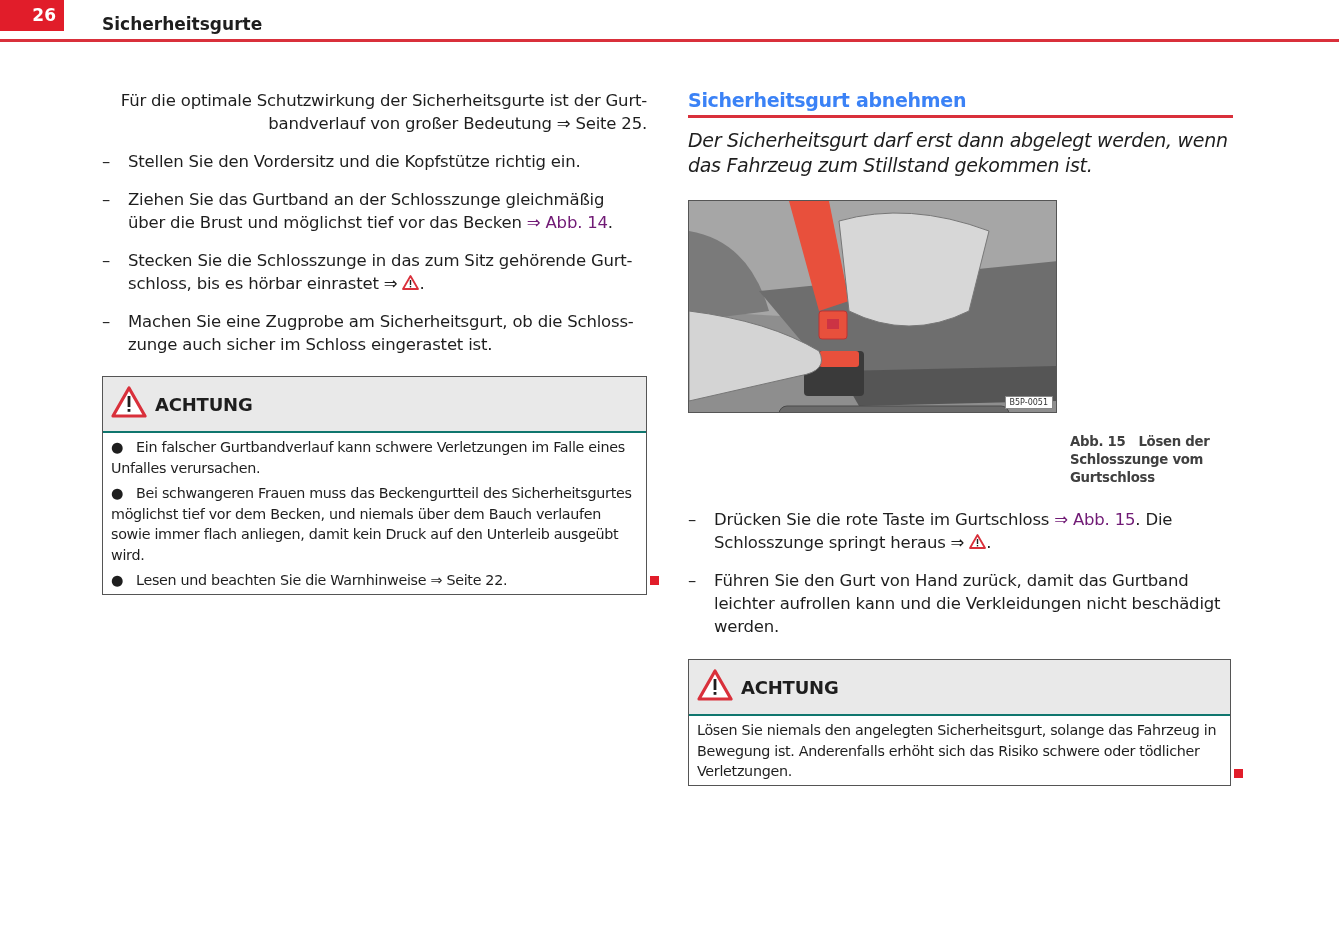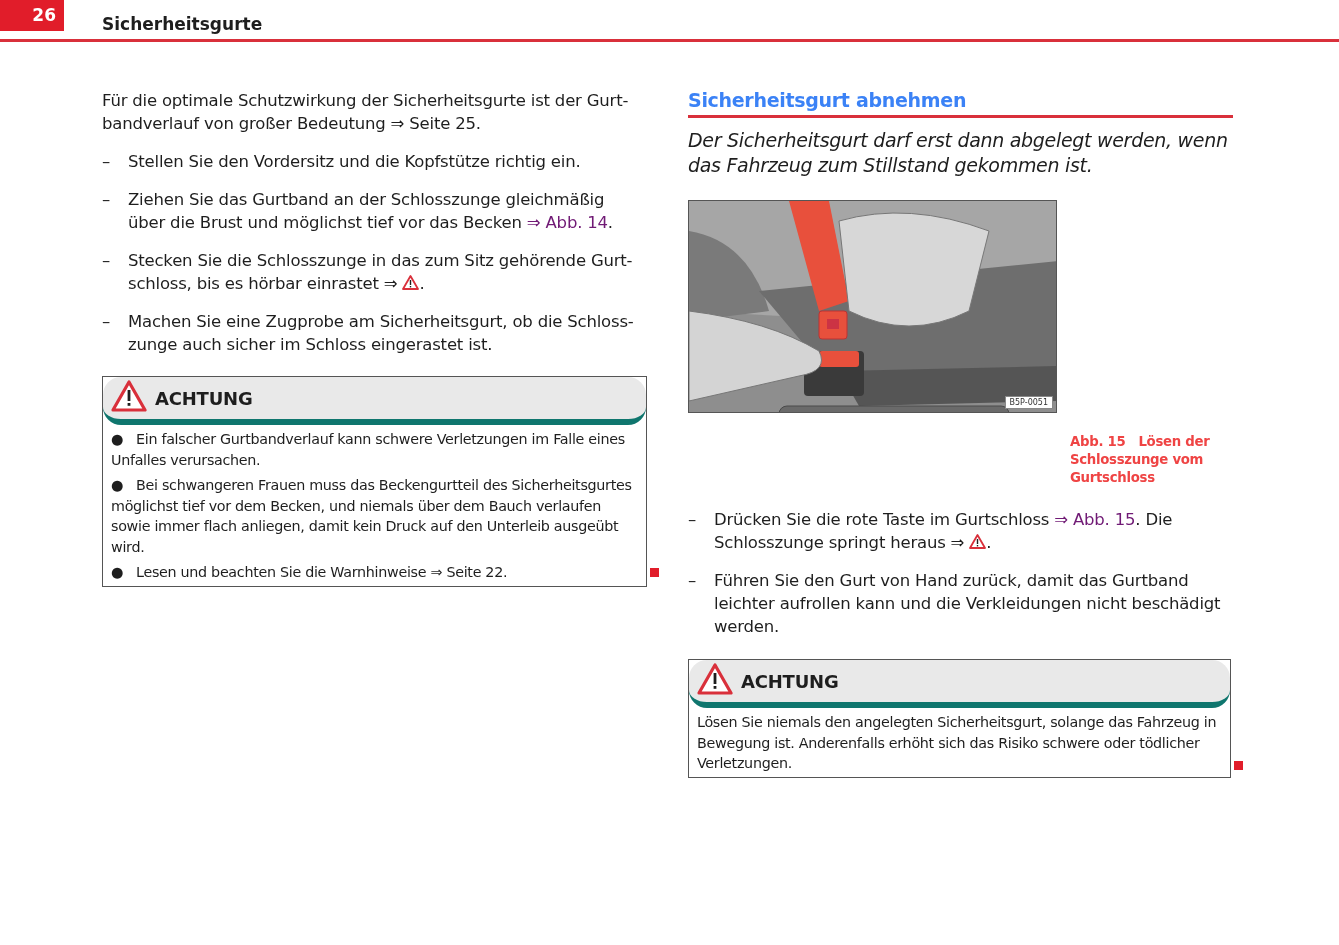--- a/index.html
+++ b/index.html
@@ -10,48 +10,48 @@
     position: absolute; left: 0; top: 0; width: 64px; height: 31px;
     background: #e11d2a; color: #ffffff; font-weight: bold; font-size: 17px;
     display: flex; align-items: flex-end; justify-content: flex-end; padding: 0 8px 6px 0;
   }
   .header-rule { position: absolute; left: 0; top: 39px; width: 1339px; height: 3px; background: #d9303b; }
   .header-title { position: absolute; left: 102px; top: 14px; font-size: 17px; font-weight: bold; color: #1e1e1e; }
 
   .col-left { position: absolute; left: 102px; top: 89px; width: 545px; }
   .col-right { position: absolute; left: 688px; top: 89px; width: 545px; }
 
-  .para { font-size: 16.5px; line-height: 23px; letter-spacing: -0.2px; }
+  .para { font-size: 16.5px; line-height: 23px; letter-spacing: -0.2px; text-align: right; }
   .step { position: relative; padding-left: 26px; font-size: 16.5px; line-height: 23px; letter-spacing: -0.2px; }
   .step .dash { position: absolute; left: 0; top: 0; }
   .red { color: #701a75; }
   .warn-inline {
     display: inline-block; width: 17px; height: 15px; vertical-align: -1px; position: relative;
   }
 
   .warn-box { border: 1px solid #555; background: #fff; }
   .warn-head {
-    background: #e9e9e9; border-bottom: 6px solid #0f766e; height: 48px;
-    display: flex; align-items: center; padding-left: 8px; border-radius: 18px;
+    background: #e9e9e9; border-bottom: 2px solid #0f766e; height: 56px;
+    display: flex; align-items: center; padding-left: 8px;
   }
   .warn-head .title { font-size: 18px; font-weight: bold; margin-left: 8px; letter-spacing: -0.2px; }
   .warn-body { padding: 4px 8px 3px 8px; font-size: 14.3px; font-weight: normal; line-height: 20.5px; letter-spacing: -0.3px; }
   .warn-item { position: relative; padding-left: 0; margin-bottom: 5px; }
   .warn-item .bullet { display: inline-block; width: 25px; }
   .end-mark { position: absolute; width: 9px; height: 9px; background: #e11d2a; }
 
   .section-title {
     font-size: 19px; font-weight: bold; color: #3b82f6; letter-spacing: -0.3px;
     border-bottom: 3px solid #d9303b; padding-bottom: 2px; height: 29px;
   }
   .intro { font-style: italic; font-size: 19px; line-height: 25px; margin-top: 10px; letter-spacing: -0.3px; }
 
   .figure { position: absolute; left: 688px; top: 200px; width: 369px; height: 213px; border: 1px solid #555; background: #8c8c8c; overflow: hidden; }
   .fig-code { position: absolute; right: 3px; bottom: 3px; background: #fff; border: 1px solid #888; font-size: 8px; padding: 1px 4px; color: #333; font-family: "DejaVu Sans", sans-serif; }
-  .fig-caption { position: absolute; left: 1070px; top: 433px; width: 165px; font-size: 13.3px; font-weight: bold; color: #ef4444; line-height: 18px; letter-spacing: -0.3px; }
+  .fig-caption { position: absolute; left: 1070px; top: 433px; width: 165px; font-size: 13.3px; font-weight: bold; color: #404040; line-height: 18px; letter-spacing: -0.3px; }
 </style>
 </head>
 <body>
 
 <div class="page-number-box">
   <span>26</span>
 </div>
 <div class="header-rule"></div>
 <div class="header-title">Sicherheitsgurte</div>
 

